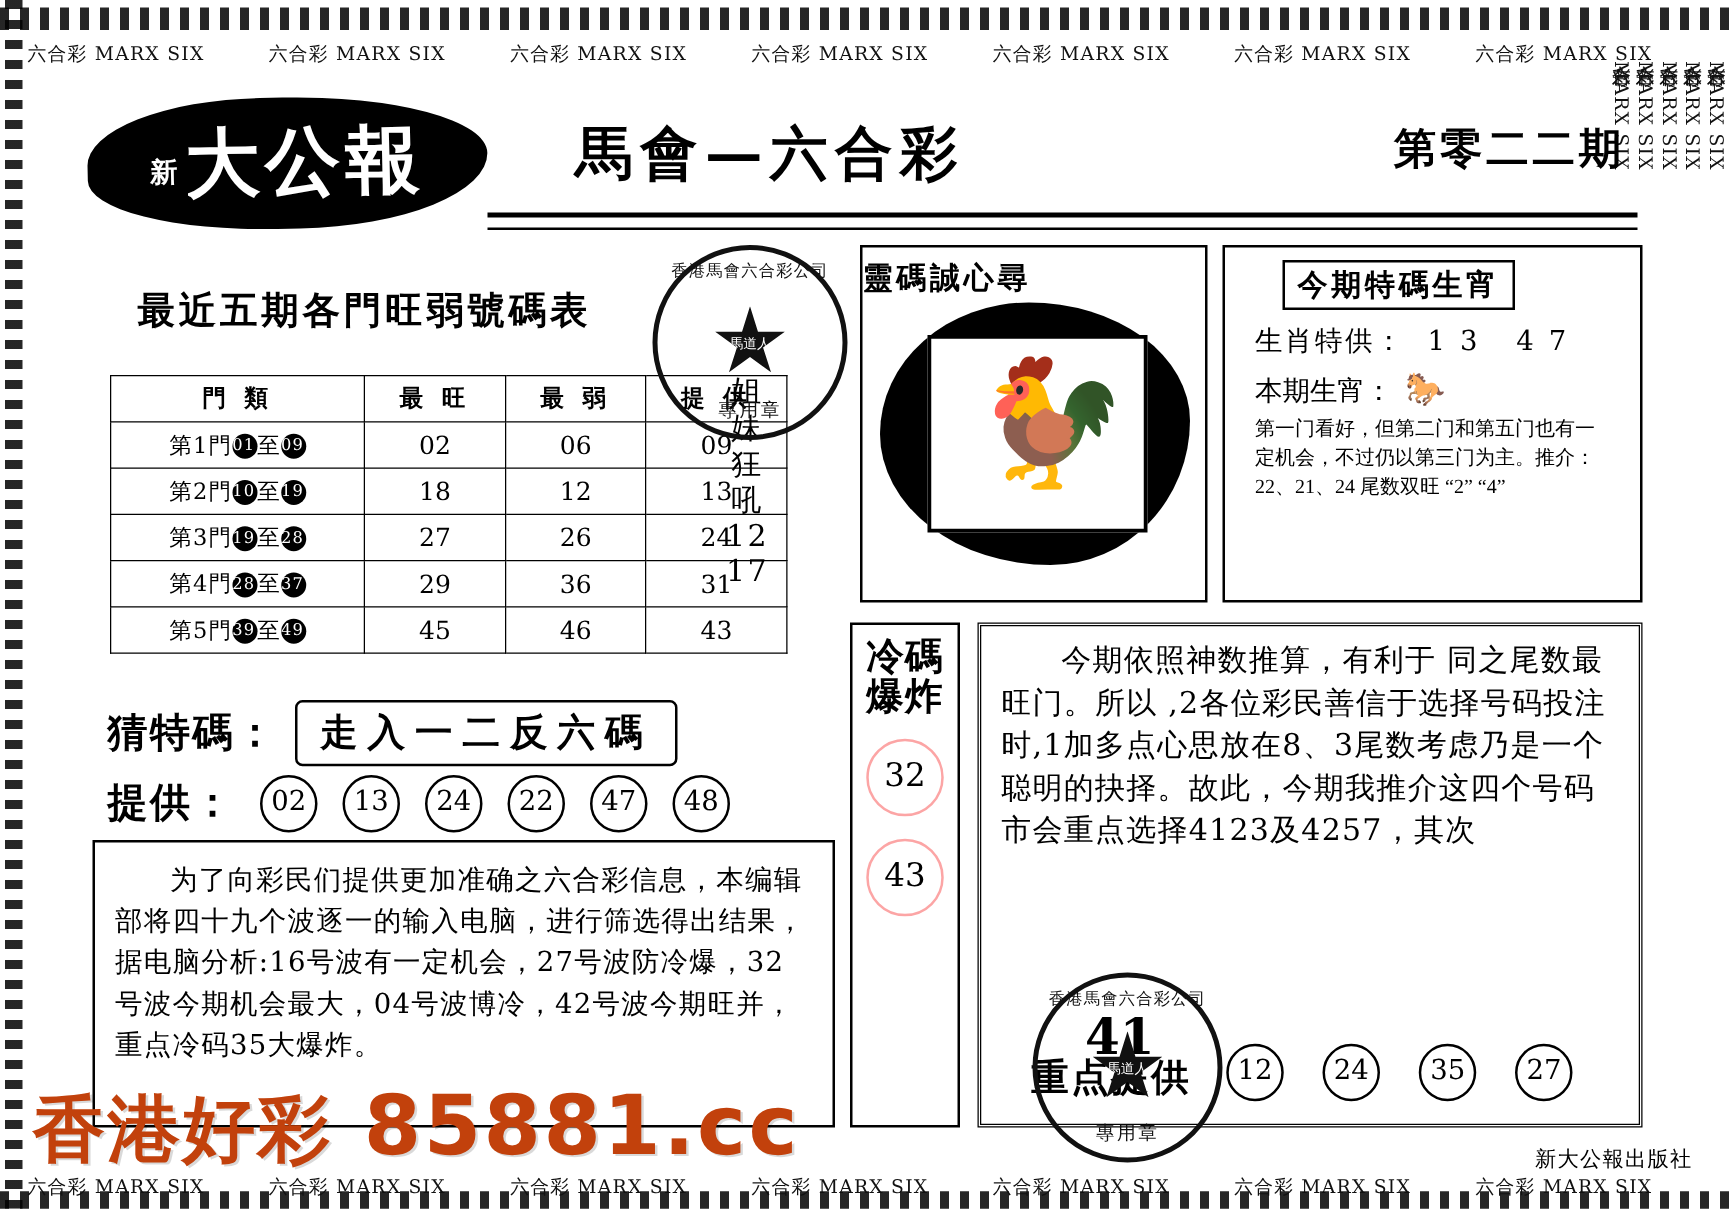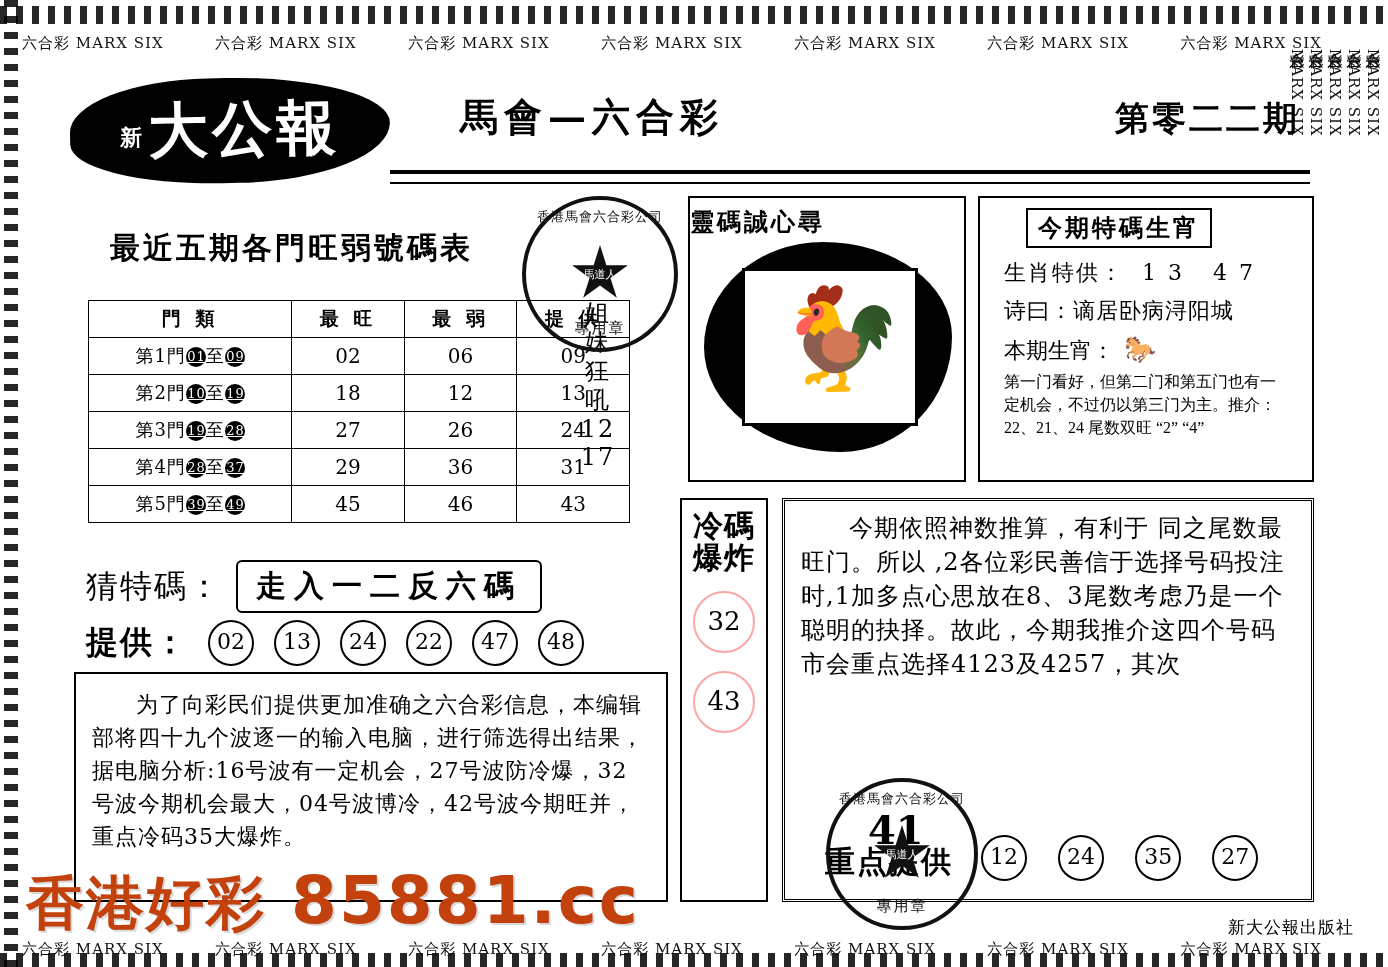--- a/index.html
+++ b/index.html
@@ -56,21 +56,21 @@
   .logo-blob .small{
     color:#fff;font-size:22px;font-weight:bold;margin-right:6px;margin-top:10px;
     font-family:"DejaVu Serif",serif;
   }
   .logo-blob .big{
     color:#fff;font-size:60px;font-weight:bold;letter-spacing:4px;
     font-family:"DejaVu Serif",serif;
   }
   .title-center{
     position:absolute;left:400px;top:14px;width:530px;
-    font-size:38px;font-weight:bold;letter-spacing:6px;
+    font-size:46px;font-weight:bold;letter-spacing:6px;
     font-family:"DejaVu Serif",serif;
   }
   .issue-box{
     position:absolute;right:10px;top:18px;
     font-size:34px;font-weight:bold;letter-spacing:3px;
   }
   .rule{
     position:absolute;left:330px;right:0;top:92px;height:4px;background:#000;
   }
   .rule2{
@@ -91,34 +91,33 @@
   table.mt th,table.mt td{
     border:1px solid #000;
     text-align:center;
     padding:5px 4px;
     height:26px;
   }
   table.mt th{font-weight:bold;letter-spacing:4px;font-size:19px;}
   td.gate{text-align:center;font-size:18px;letter-spacing:1px;white-space:nowrap;}
   .inv{
     display:inline-block;background:#000;color:#fff;border-radius:50%;
-    width:20px;height:20px;line-height:20px;font-size:13px;text-align:right;
+    width:20px;height:20px;line-height:20px;font-size:13px;text-align:left;
     vertical-align:middle;
-    text-decoration:underline;
   }
 
   .vstrip{
     position:absolute;top:300px;left:572px;width:52px;height:240px;
     font-size:24px;text-align:center;line-height:1.12;
     letter-spacing:2px;
   }
   .vstrip div{margin-bottom:2px;}
 
   .guess-row{position:absolute;top:560px;left:86px;display:flex;align-items:center;}
-  .guess-label{font-size:32px;font-weight:normal;letter-spacing:2px;}
+  .guess-label{font-size:32px;font-weight:bold;letter-spacing:2px;}
   .guess-box{
     margin-left:14px;border:2px solid #000;border-radius:6px;
     padding:4px 18px;font-size:30px;letter-spacing:8px;font-weight:bold;
   }
   .prov-row{position:absolute;top:620px;left:86px;display:flex;align-items:center;}
   .prov-label{font-size:32px;font-weight:bold;letter-spacing:2px;}
   .ball{
     display:inline-block;border:2px solid #000;border-radius:50%;
     width:42px;height:42px;line-height:40px;text-align:center;
     font-size:22px;margin-left:20px;
@@ -379,23 +378,20 @@
         <div class="rooster-glyph">🐓</div>
       </div>
     </div>
   </div>
 
   <div class="tr">
     <div class="hdr">今期特碼生宵</div>
     <div class="line">
       <span>生肖特供：</span><span class="nums">13   47</span>
     </div>
-    <div class="poem">
-      <span>诗曰：</span><span>谪居卧病浔阳城</span>
-    </div>
     <div class="zodiac">
       <span>本期生宵：</span><span class="horse">🐎</span>
     </div>
     <div class="note">第一门看好，但第二门和第五门也有一定机会，不过仍以第三门为主。推介：22、21、24 尾数双旺 “2” “4”</div>
   </div>
 
   <div class="br">
     <p>今期依照神数推算，有利于 同之尾数最旺门。所以 ,2各位彩民善信于选择号码投注时,1加多点心思放在8、3尾数考虑乃是一个聪明的抉择。故此，今期我推介这四个号码市会重点选择4123及4257，其次</p>
     <div class="imp">重点提供</div>
     <div class="balls">

